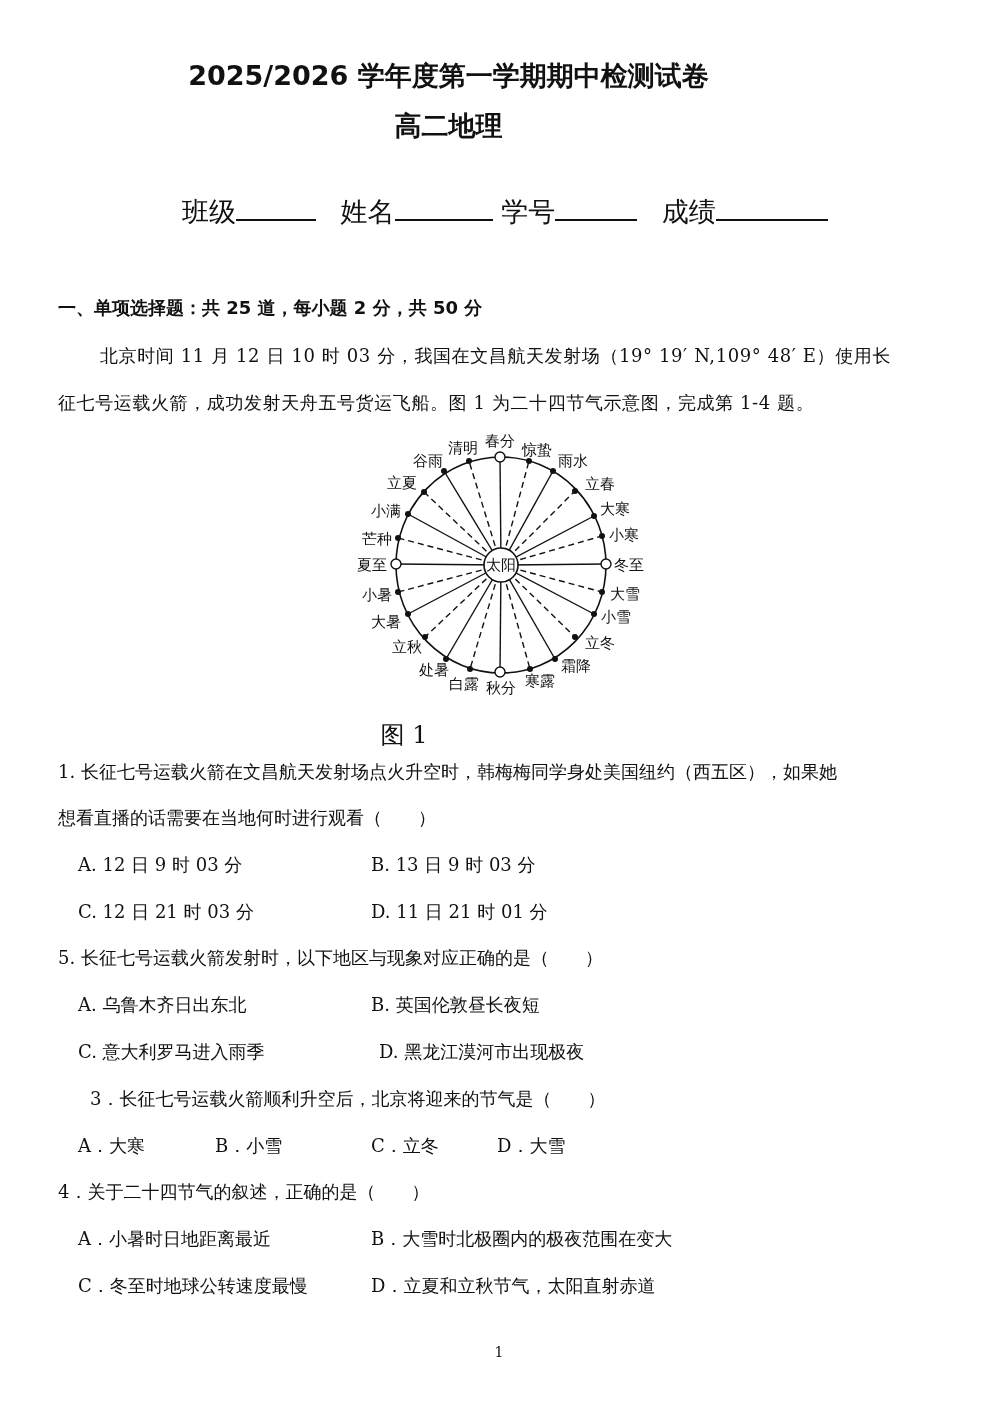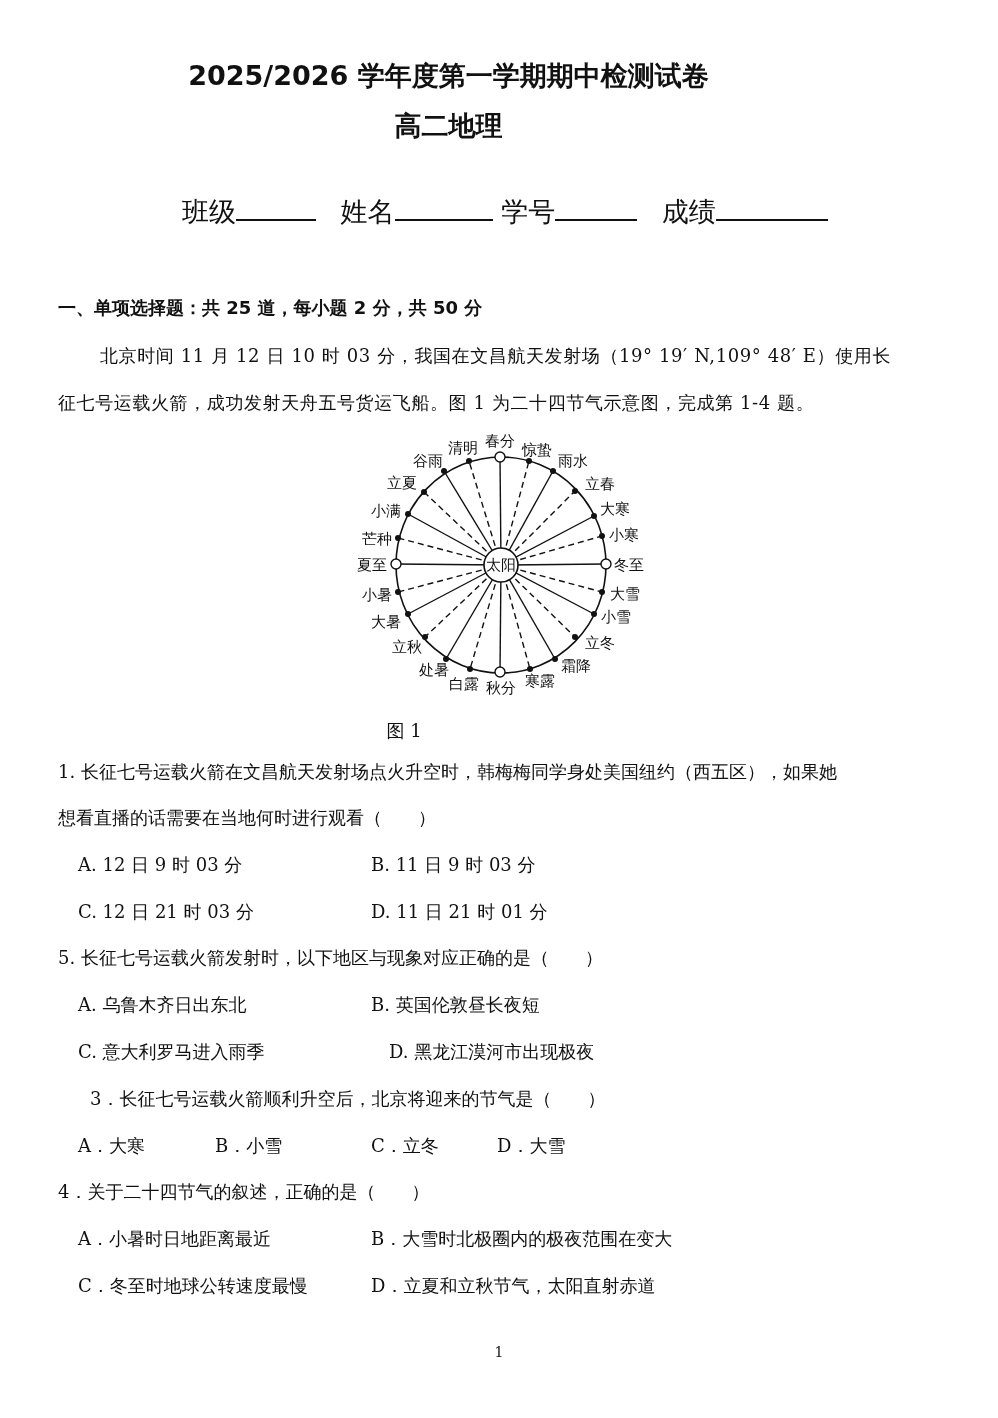--- a/index.html
+++ b/index.html
@@ -6,21 +6,21 @@
     body { width: 998px; height: 1418px; position: relative; color: #111; font-family: "DejaVu Serif", "Liberation Serif", serif; overflow: hidden; }
     .abs { position: absolute; white-space: nowrap; }
     .title { left: 0; width: 897px; text-align: center; font-family: "DejaVu Sans", "Liberation Sans", sans-serif; font-weight: bold; font-size: 27px; letter-spacing: 0px; }
     .info-row { top: 193px; left: 182px; font-family: "DejaVu Sans", "Liberation Sans", sans-serif; font-size: 27px; }
     .info-row span { display: inline-block; }
     .blank { display: inline-block; border-bottom: 2px solid #111; height: 26px; vertical-align: baseline; margin-right: 16px; }
     .section { top: 296px; left: 58px; font-family: "DejaVu Sans", "Liberation Sans", sans-serif; font-weight: bold; font-size: 18px; }
     .para { font-size: 18px; letter-spacing: 0.6px; }
     .q { font-size: 18px; left: 58px; }
     .opt { font-size: 18px; }
-    .caption { top: 719px; left: 0; width: 808px; text-align: center; font-size: 18px; }
+    .caption { top: 719px; left: 0; width: 808px; text-align: center; font-size: 24px; }
     .pagenum { top: 1344px; left: 0; width: 998px; text-align: center; font-size: 14px; }
     svg text { font-family: "DejaVu Sans", "Liberation Sans", sans-serif; font-size: 15px; fill: #111; }
   </style>
 </head>
 <body>
 
 <div class="abs title" style="top:58px;">2025/2026 学年度第一学期期中检测试卷</div>
 <div class="abs title" style="top:108px;">高二地理</div>
 
 <div class="abs info-row">
@@ -126,29 +126,29 @@
   <text x="402" y="488" text-anchor="middle">立夏</text>
   <text x="428" y="466" text-anchor="middle">谷雨</text>
   <text x="463" y="453" text-anchor="middle">清明</text>
 </svg>
 
 <div class="abs caption">图 1</div>
 
 <div class="abs q" style="top:760px;">1. 长征七号运载火箭在文昌航天发射场点火升空时，韩梅梅同学身处美国纽约（西五区），如果她</div>
 <div class="abs q" style="top:806px;">想看直播的话需要在当地何时进行观看（　　）</div>
 <div class="abs opt" style="top:853px;left:78px;">A. 12 日 9 时 03 分</div>
-<div class="abs opt" style="top:853px;left:371px;">B. 11 日 9 时 03 分</div>
+<div class="abs opt" style="top:853px;left:371px;">B. 13 日 9 时 03 分</div>
 <div class="abs opt" style="top:900px;left:78px;">C. 12 日 21 时 03 分</div>
 <div class="abs opt" style="top:900px;left:371px;">D. 11 日 21 时 01 分</div>
 
 <div class="abs q" style="top:946px;">5. 长征七号运载火箭发射时，以下地区与现象对应正确的是（　　）</div>
 <div class="abs opt" style="top:993px;left:78px;">A. 乌鲁木齐日出东北</div>
 <div class="abs opt" style="top:993px;left:371px;">B. 英国伦敦昼长夜短</div>
 <div class="abs opt" style="top:1040px;left:78px;">C. 意大利罗马进入雨季</div>
-<div class="abs opt" style="top:1040px;left:389px;">D. 黑龙江漠河市出现极夜</div>
+<div class="abs opt" style="top:1040px;left:379px;">D. 黑龙江漠河市出现极夜</div>
 
 <div class="abs q" style="top:1087px;margin-left:32px;">3．长征七号运载火箭顺利升空后，北京将迎来的节气是（　　）</div>
 <div class="abs opt" style="top:1134px;left:78px;">A．大寒</div>
 <div class="abs opt" style="top:1134px;left:215px;">B．小雪</div>
 <div class="abs opt" style="top:1134px;left:371px;">C．立冬</div>
 <div class="abs opt" style="top:1134px;left:497px;">D．大雪</div>
 
 <div class="abs q" style="top:1180px;">4．关于二十四节气的叙述，正确的是（　　）</div>
 <div class="abs opt" style="top:1227px;left:78px;">A．小暑时日地距离最近</div>
 <div class="abs opt" style="top:1227px;left:371px;">B．大雪时北极圈内的极夜范围在变大</div>

